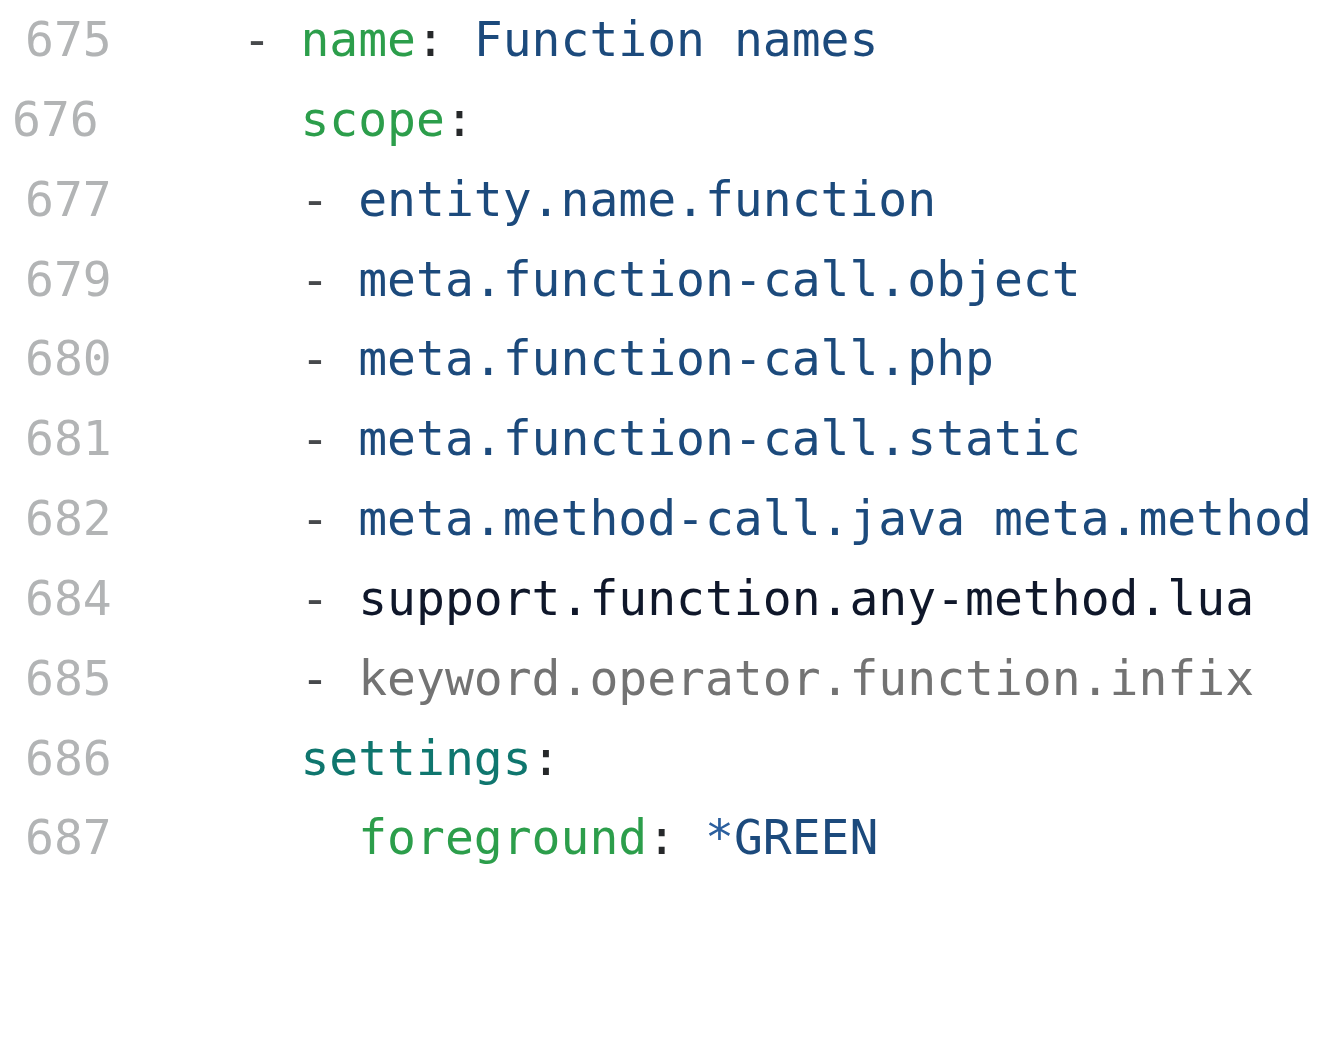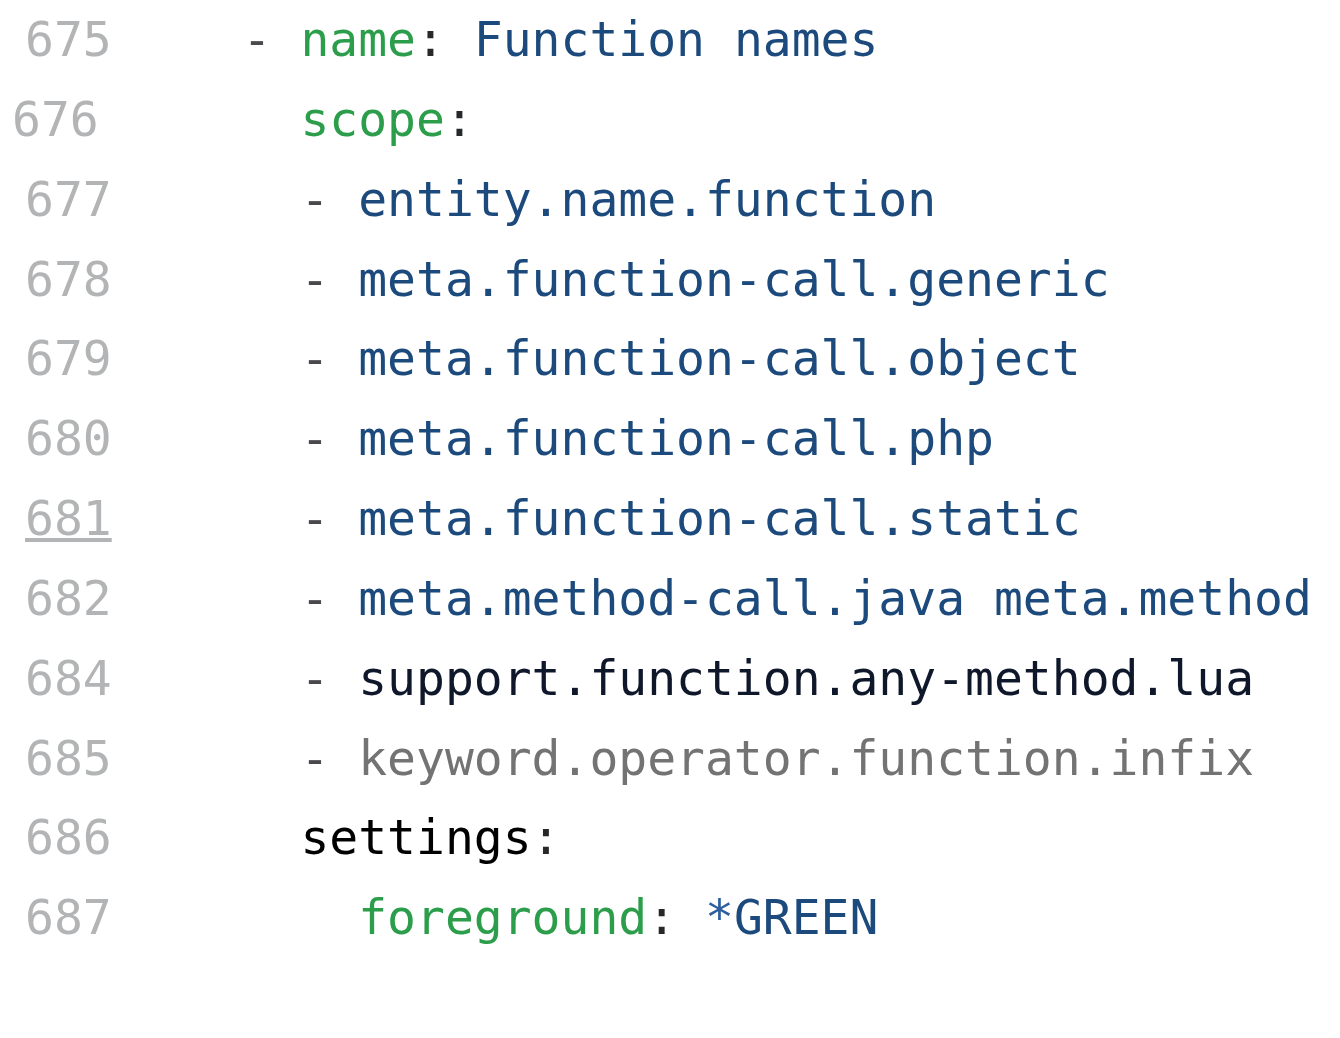--- a/index.html
+++ b/index.html
@@ -40,23 +40,22 @@
   }
 </style>
 </head>
 <body style="background: rgb(255, 255, 255);">
 
 <div class="code-editor">
   <div id="code-lines">
       <div class="code-line"><span class="line-number" style="color: rgb(178, 180, 181);">675</span><span class="tok tok-ws" style="color: rgb(0, 0, 0);">    </span><span class="tok tok-punct" style="color: rgb(71, 73, 76);">- </span><span class="tok tok-key" style="color: rgb(44, 158, 75);">name</span><span class="tok tok-colon" style="color: rgb(38, 40, 42);">:</span><span class="tok tok-value" style="color: rgb(28, 74, 124);"> Function names</span></div>
       <div class="code-line"><span class="line-number" style="color: rgb(178, 180, 181); padding-left: 12px;">676</span><span class="tok tok-ws" style="color: rgb(0, 0, 0);">      </span><span class="tok tok-key" style="color: rgb(44, 158, 75);">scope</span><span class="tok tok-colon" style="color: rgb(38, 40, 42);">:</span></div>
       <div class="code-line"><span class="line-number" style="color: rgb(178, 180, 181);">677</span><span class="tok tok-ws" style="color: rgb(0, 0, 0);">      </span><span class="tok tok-punct" style="color: rgb(71, 73, 76);">- </span><span class="tok tok-value" style="color: rgb(28, 74, 124);">entity.name.function</span></div>
-      <div class="code-line"><span class="line-number" style="color: rgb(178, 180, 181);">678</span><span class="tok tok-ws" style="color: rgb(0, 0, 0);">      </span><span class="tok tok-punct" style="color: rgb(71, 73, 76);">- </span><span class="tok tok-value" style="color: rgb(28, 74, 124);">meta.function-call.generic</span></div>
       <div class="code-line"><span class="line-number" style="color: rgb(178, 180, 181);">679</span><span class="tok tok-ws" style="color: rgb(0, 0, 0);">      </span><span class="tok tok-punct" style="color: rgb(71, 73, 76);">- </span><span class="tok tok-value" style="color: rgb(28, 74, 124);">meta.function-call.object</span></div>
       <div class="code-line"><span class="line-number" style="color: rgb(178, 180, 181);">680</span><span class="tok tok-ws" style="color: rgb(0, 0, 0);">      </span><span class="tok tok-punct" style="color: rgb(71, 73, 76);">- </span><span class="tok tok-value" style="color: rgb(28, 74, 124);">meta.function-call.php</span></div>
-      <div class="code-line"><span class="line-number" style="color: rgb(178, 180, 181); text-decoration: underline;">681</span><span class="tok tok-ws" style="color: rgb(0, 0, 0);">      </span><span class="tok tok-punct" style="color: rgb(71, 73, 76);">- </span><span class="tok tok-value" style="color: rgb(28, 74, 124);">meta.function-call.static</span></div>
+      <div class="code-line"><span class="line-number" style="color: rgb(178, 180, 181);">681</span><span class="tok tok-ws" style="color: rgb(0, 0, 0);">      </span><span class="tok tok-punct" style="color: rgb(71, 73, 76);">- </span><span class="tok tok-value" style="color: rgb(28, 74, 124);">meta.function-call.static</span></div>
       <div class="code-line"><span class="line-number" style="color: rgb(178, 180, 181);">682</span><span class="tok tok-ws" style="color: rgb(0, 0, 0);">      </span><span class="tok tok-punct" style="color: rgb(71, 73, 76);">- </span><span class="tok tok-value" style="color: rgb(28, 74, 124);">meta.method-call.java meta.method</span></div>
       <div class="code-line"><span class="line-number" style="color: rgb(178, 180, 181);">684</span><span class="tok tok-ws" style="color: rgb(0, 0, 0);">      </span><span class="tok tok-punct" style="color: rgb(71, 73, 76);">- </span><span class="tok tok-value" style="color: #0f172a;">support.function.any-method.lua</span></div>
       <div class="code-line"><span class="line-number" style="color: rgb(178, 180, 181);">685</span><span class="tok tok-ws" style="color: rgb(0, 0, 0);">      </span><span class="tok tok-punct" style="color: rgb(71, 73, 76);">- </span><span class="tok tok-value" style="color: #737373;">keyword.operator.function.infix</span></div>
-      <div class="code-line"><span class="line-number" style="color: rgb(178, 180, 181);">686</span><span class="tok tok-ws" style="color: rgb(0, 0, 0);">      </span><span class="tok tok-key" style="color: #000000;">settings</span><span class="tok tok-colon" style="color: rgb(38, 40, 42);">:</span></div>
+      <div class="code-line"><span class="line-number" style="color: rgb(178, 180, 181);">686</span><span class="tok tok-ws" style="color: rgb(0, 0, 0);">      </span><span class="tok tok-key" style="color: #0f766e;">settings</span><span class="tok tok-colon" style="color: rgb(38, 40, 42);">:</span></div>
       <div class="code-line"><span class="line-number" style="color: rgb(178, 180, 181);">687</span><span class="tok tok-ws" style="color: rgb(0, 0, 0);">        </span><span class="tok tok-key" style="color: rgb(44, 158, 75);">foreground</span><span class="tok tok-colon" style="color: rgb(38, 40, 42);">:</span><span class="tok tok-ws" style="color: rgb(0, 0, 0);"> </span><span class="tok tok-alias" style="color: rgb(43, 95, 158);">*</span><span class="tok tok-value" style="color: rgb(28, 74, 124);">GREEN</span></div>
     </div>
 </div>
 
 </body></html>

